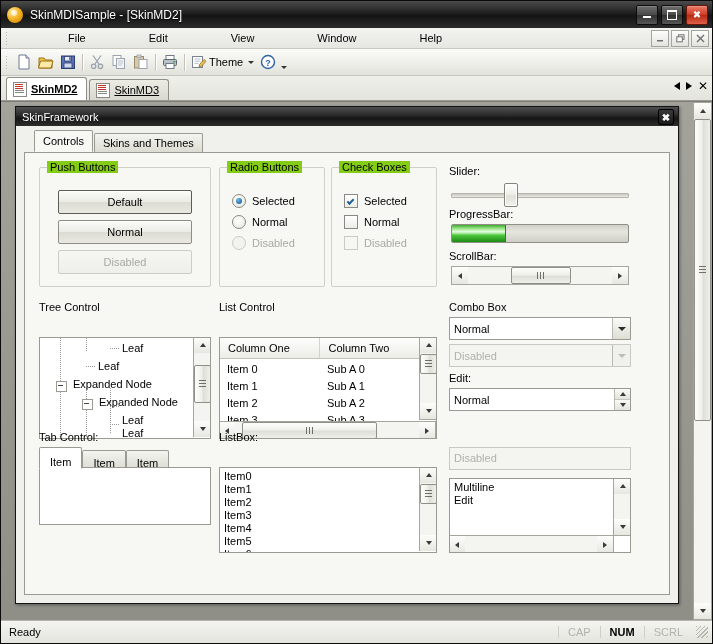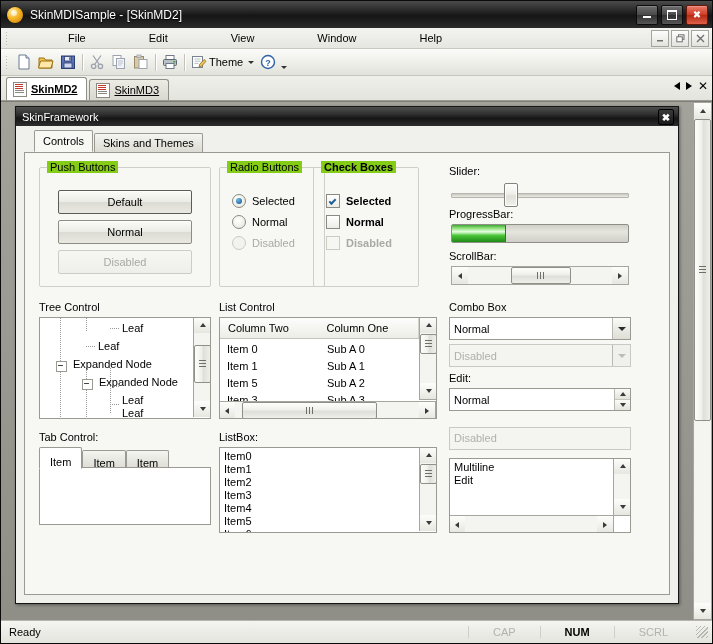--- a/index.html
+++ b/index.html
@@ -331,20 +331,21 @@
     position:absolute;left:0;right:0;
     border:1px solid #8f8f88;border-radius:2px;
     background: linear-gradient(to right,#fdfdfc 0%,#f0f0ea 45%,#dededA 55%,#f0f0ea 100%);
     display:flex;align-items:center;justify-content:center;
   }
 
   
   .fieldbox {
     position:absolute; border:1px solid #9a9a92; background:#fff;
     overflow:hidden;
+    margin-top:20px;
   }
   .fieldbox.dis { background:#f4f4f1; border-color:#c9c9c2;}
   .txt { font-size:11px; color:#000;}
   .txt.dis{ color:#b0b0ab;}
 
   
   .tree-row { position:absolute; font-size:11px; color:#000; white-space:nowrap;}
   .tree-expander {
     position:absolute; width:9px;height:9px;border:1px solid #9a9a92;background:#fff;
   }
@@ -408,21 +409,21 @@
     height: 22px; flex:0 0 22px;
     background: linear-gradient(to bottom,#f4f4f0,#e4e4de);
     border-top:1px solid #b5b5ad;
     display:flex; align-items:center;
     padding: 0 4px;
     position: relative;
   }
   .status-text{ font-size:11px;color:#000; padding-left:4px;}
   .status-panes{ margin-left:auto; display:flex; align-items:center;}
   .status-pane{
-    font-size:11px; padding: 0 24px; color:#b3b3ad;
+    font-size:11px; padding: 0 9px; color:#b3b3ad;
     border-left:1px solid #cfcfc8;
   }
   .status-pane.on{ color:#000; font-weight:bold;}
   .status-grip{
     width:12px;height:12px;margin-left:4px;
     background-image: repeating-linear-gradient(135deg,#b6b6ae 0 1px,transparent 1px 3px);
   }
 </style>
 </head>
 <body>
@@ -619,21 +620,21 @@
             <div class="opt" style="left:12px; top:47px;">
               <span class="radio"></span>
               <span>Normal</span>
             </div>
             <div class="opt dis" style="left:12px; top:68px;">
               <span class="radio dis"></span>
               <span>Disabled</span>
             </div>
           </div>
 
-          <div class="gb" style="left:288px; top:14px; width:104px; height:118px;font-weight:bold;">
+          <div class="gb" style="left:306px; top:14px; width:104px; height:118px;">
             <span class="gb-title">Check Boxes</span>
             <div class="opt" style="left:12px; top:26px;">
               <span class="cbx checked"></span>
               <span>Selected</span>
             </div>
             <div class="opt" style="left:12px; top:47px;">
               <span class="cbx"></span>
               <span>Normal</span>
             </div>
             <div class="opt dis" style="left:12px; top:68px;">
@@ -697,28 +698,28 @@
               </div>
               <div class="sb-arrow-v">
                   <span class="tri-d"></span>
                 </div>
             </div>
           </div>
 
           <span class="lbl" style="left:194px; top:148px;">List Control</span>
           <div class="fieldbox" style="left:194px; top:164px; width:216px; height:100px;">
             <div class="lc-header" style="right:17px;">
+              <span class="lc-col" style="width:100px;">Column One</span>
               <span class="lc-col" style="width:99px;border-right:none;">Column Two</span>
-              <span class="lc-col" style="width:100px;">Column One</span>
             </div>
             <span class="lc-row" style="left:7px; top:25px;">Item 0</span>
             <span class="lc-row" style="left:107px; top:25px;">Sub A 0</span>
             <span class="lc-row" style="left:7px; top:42px;">Item 1</span>
             <span class="lc-row" style="left:107px; top:42px;">Sub A 1</span>
-            <span class="lc-row" style="left:7px; top:59px;">Item 5</span>
+            <span class="lc-row" style="left:7px; top:59px;">Item 2</span>
             <span class="lc-row" style="left:107px; top:59px;">Sub A 2</span>
             <span class="lc-row" style="left:7px; top:76px;">Item 3</span>
             <span class="lc-row" style="left:107px; top:76px;">Sub A 3</span>
 
             <div class="vscroll" style="right:-1px; top:-1px; height:82px; border-top:none;border-right:none;">
               <div class="sb-arrow-v">
                   <span class="tri-u"></span>
                 </div>
               <div class="sb-track-v">
                 <div class="sb-thumb-v" style="top:2%; height:36%;">

